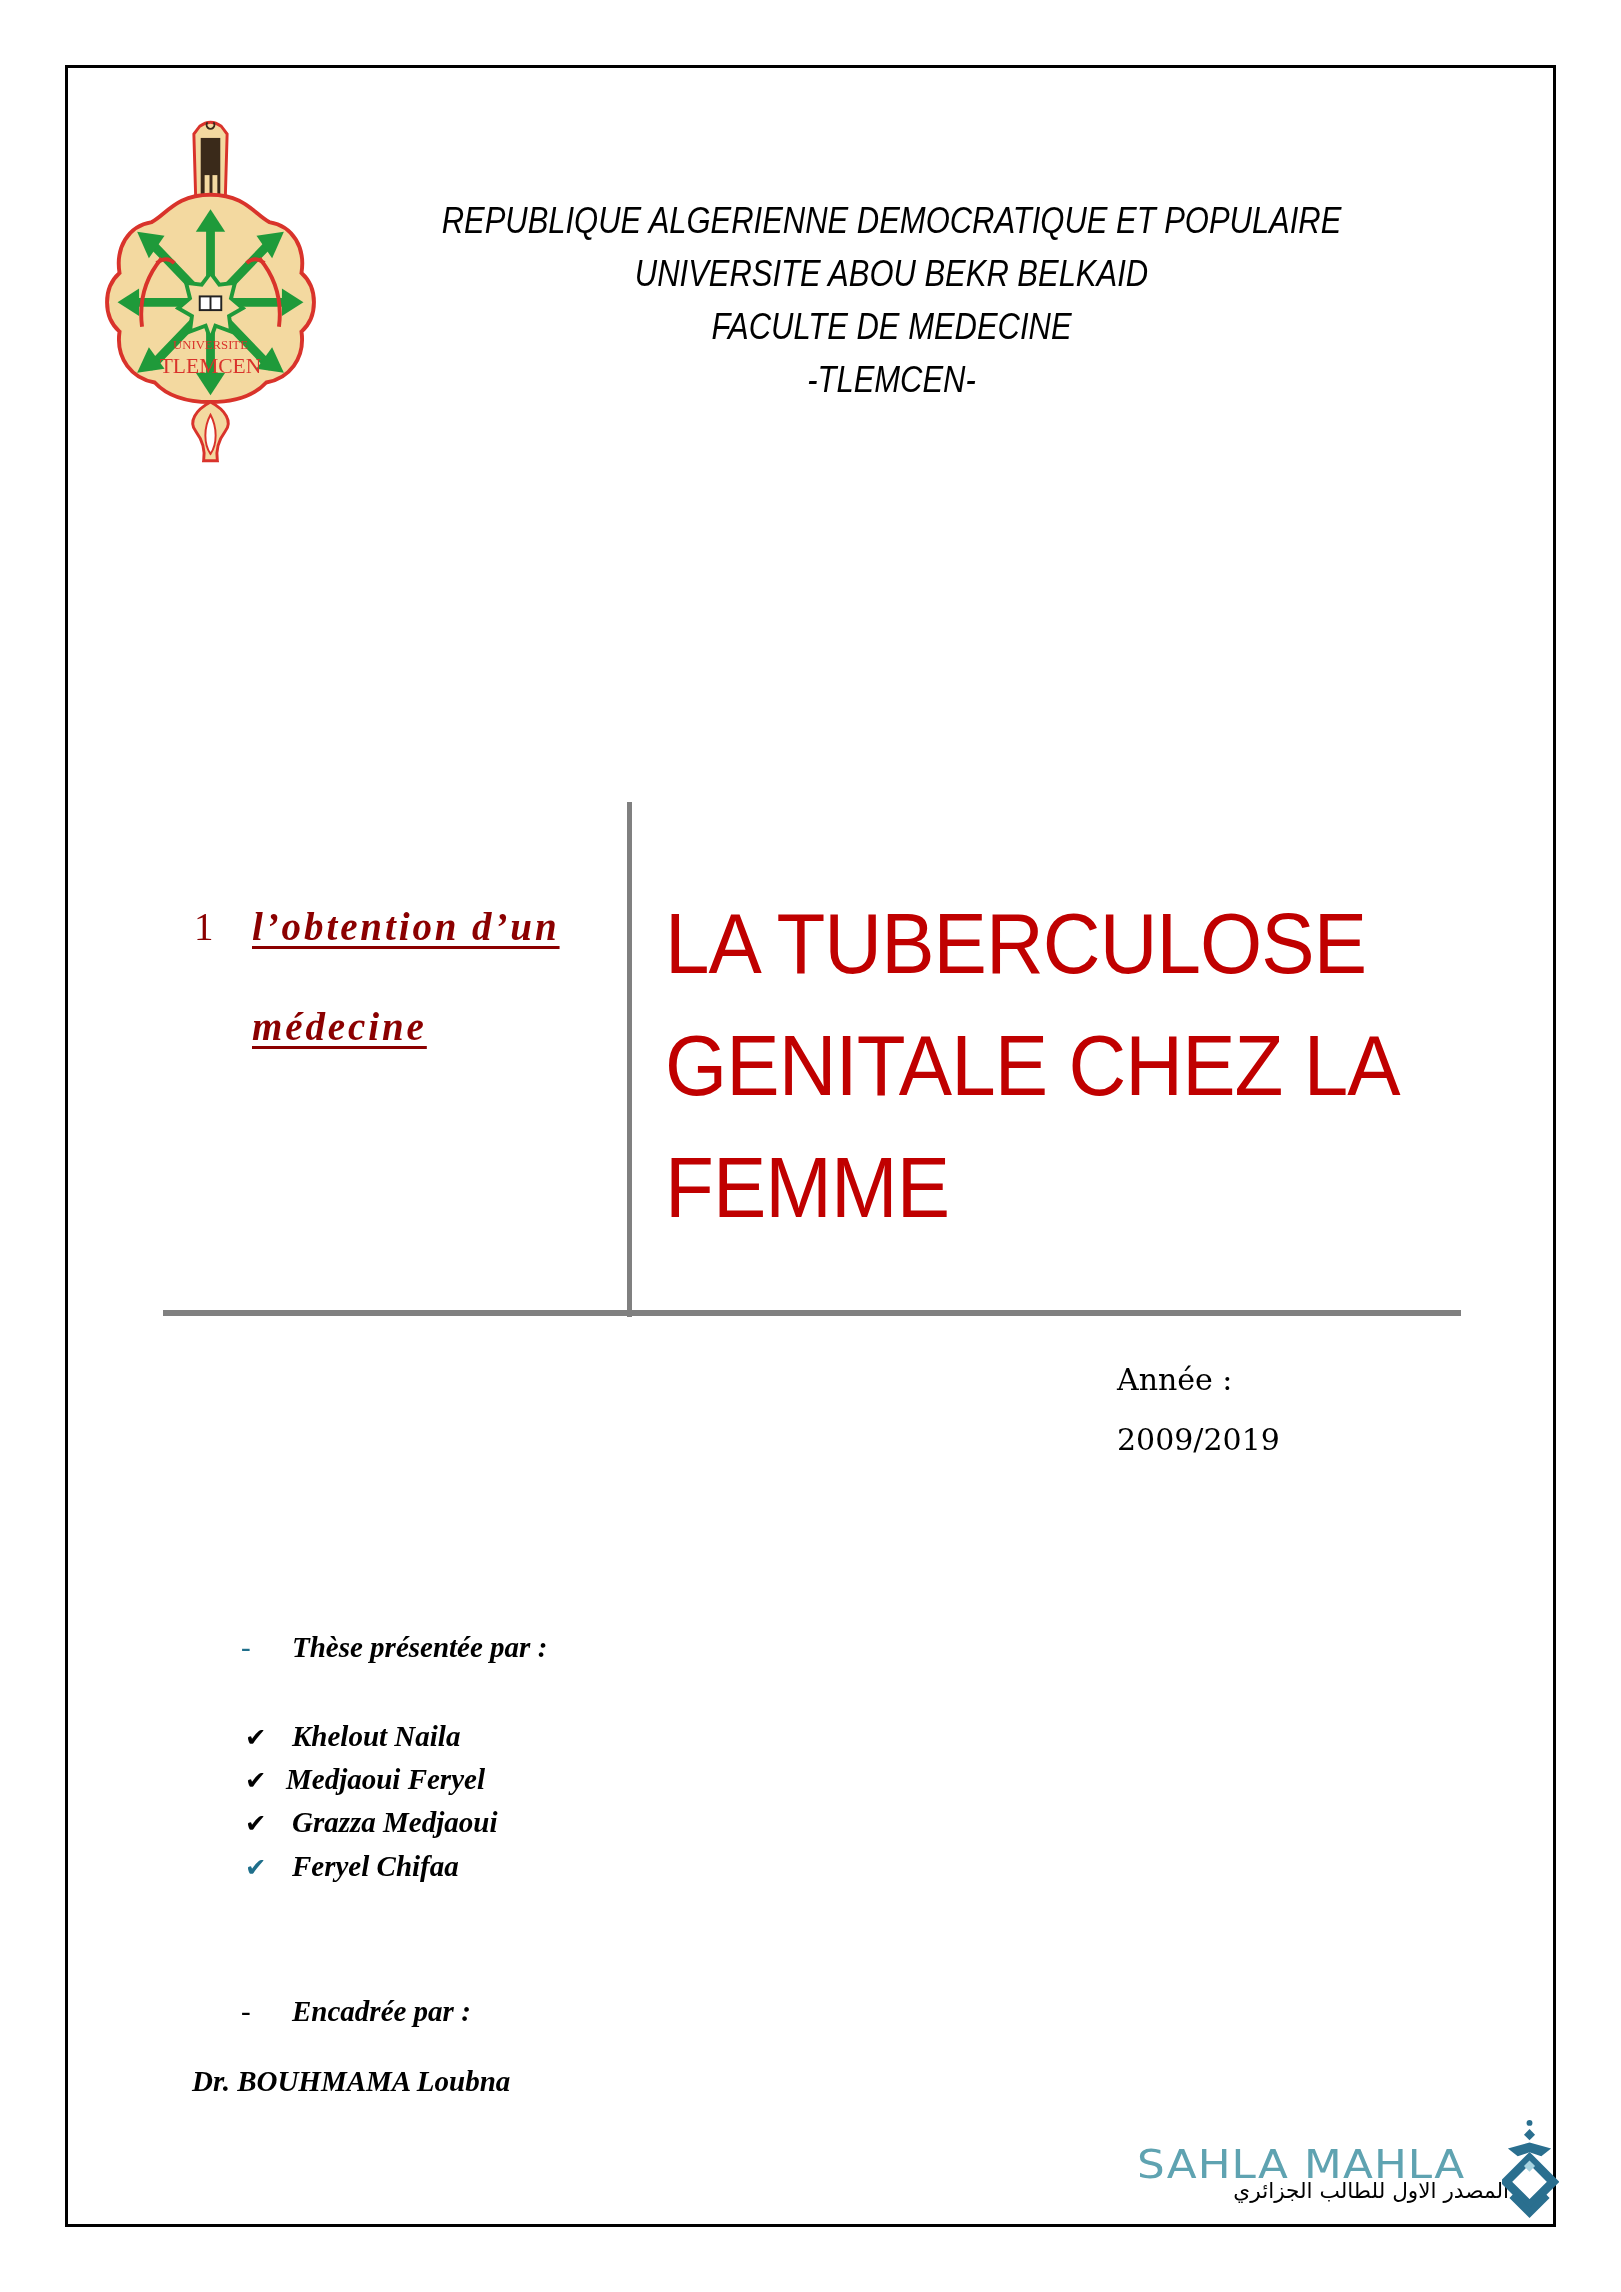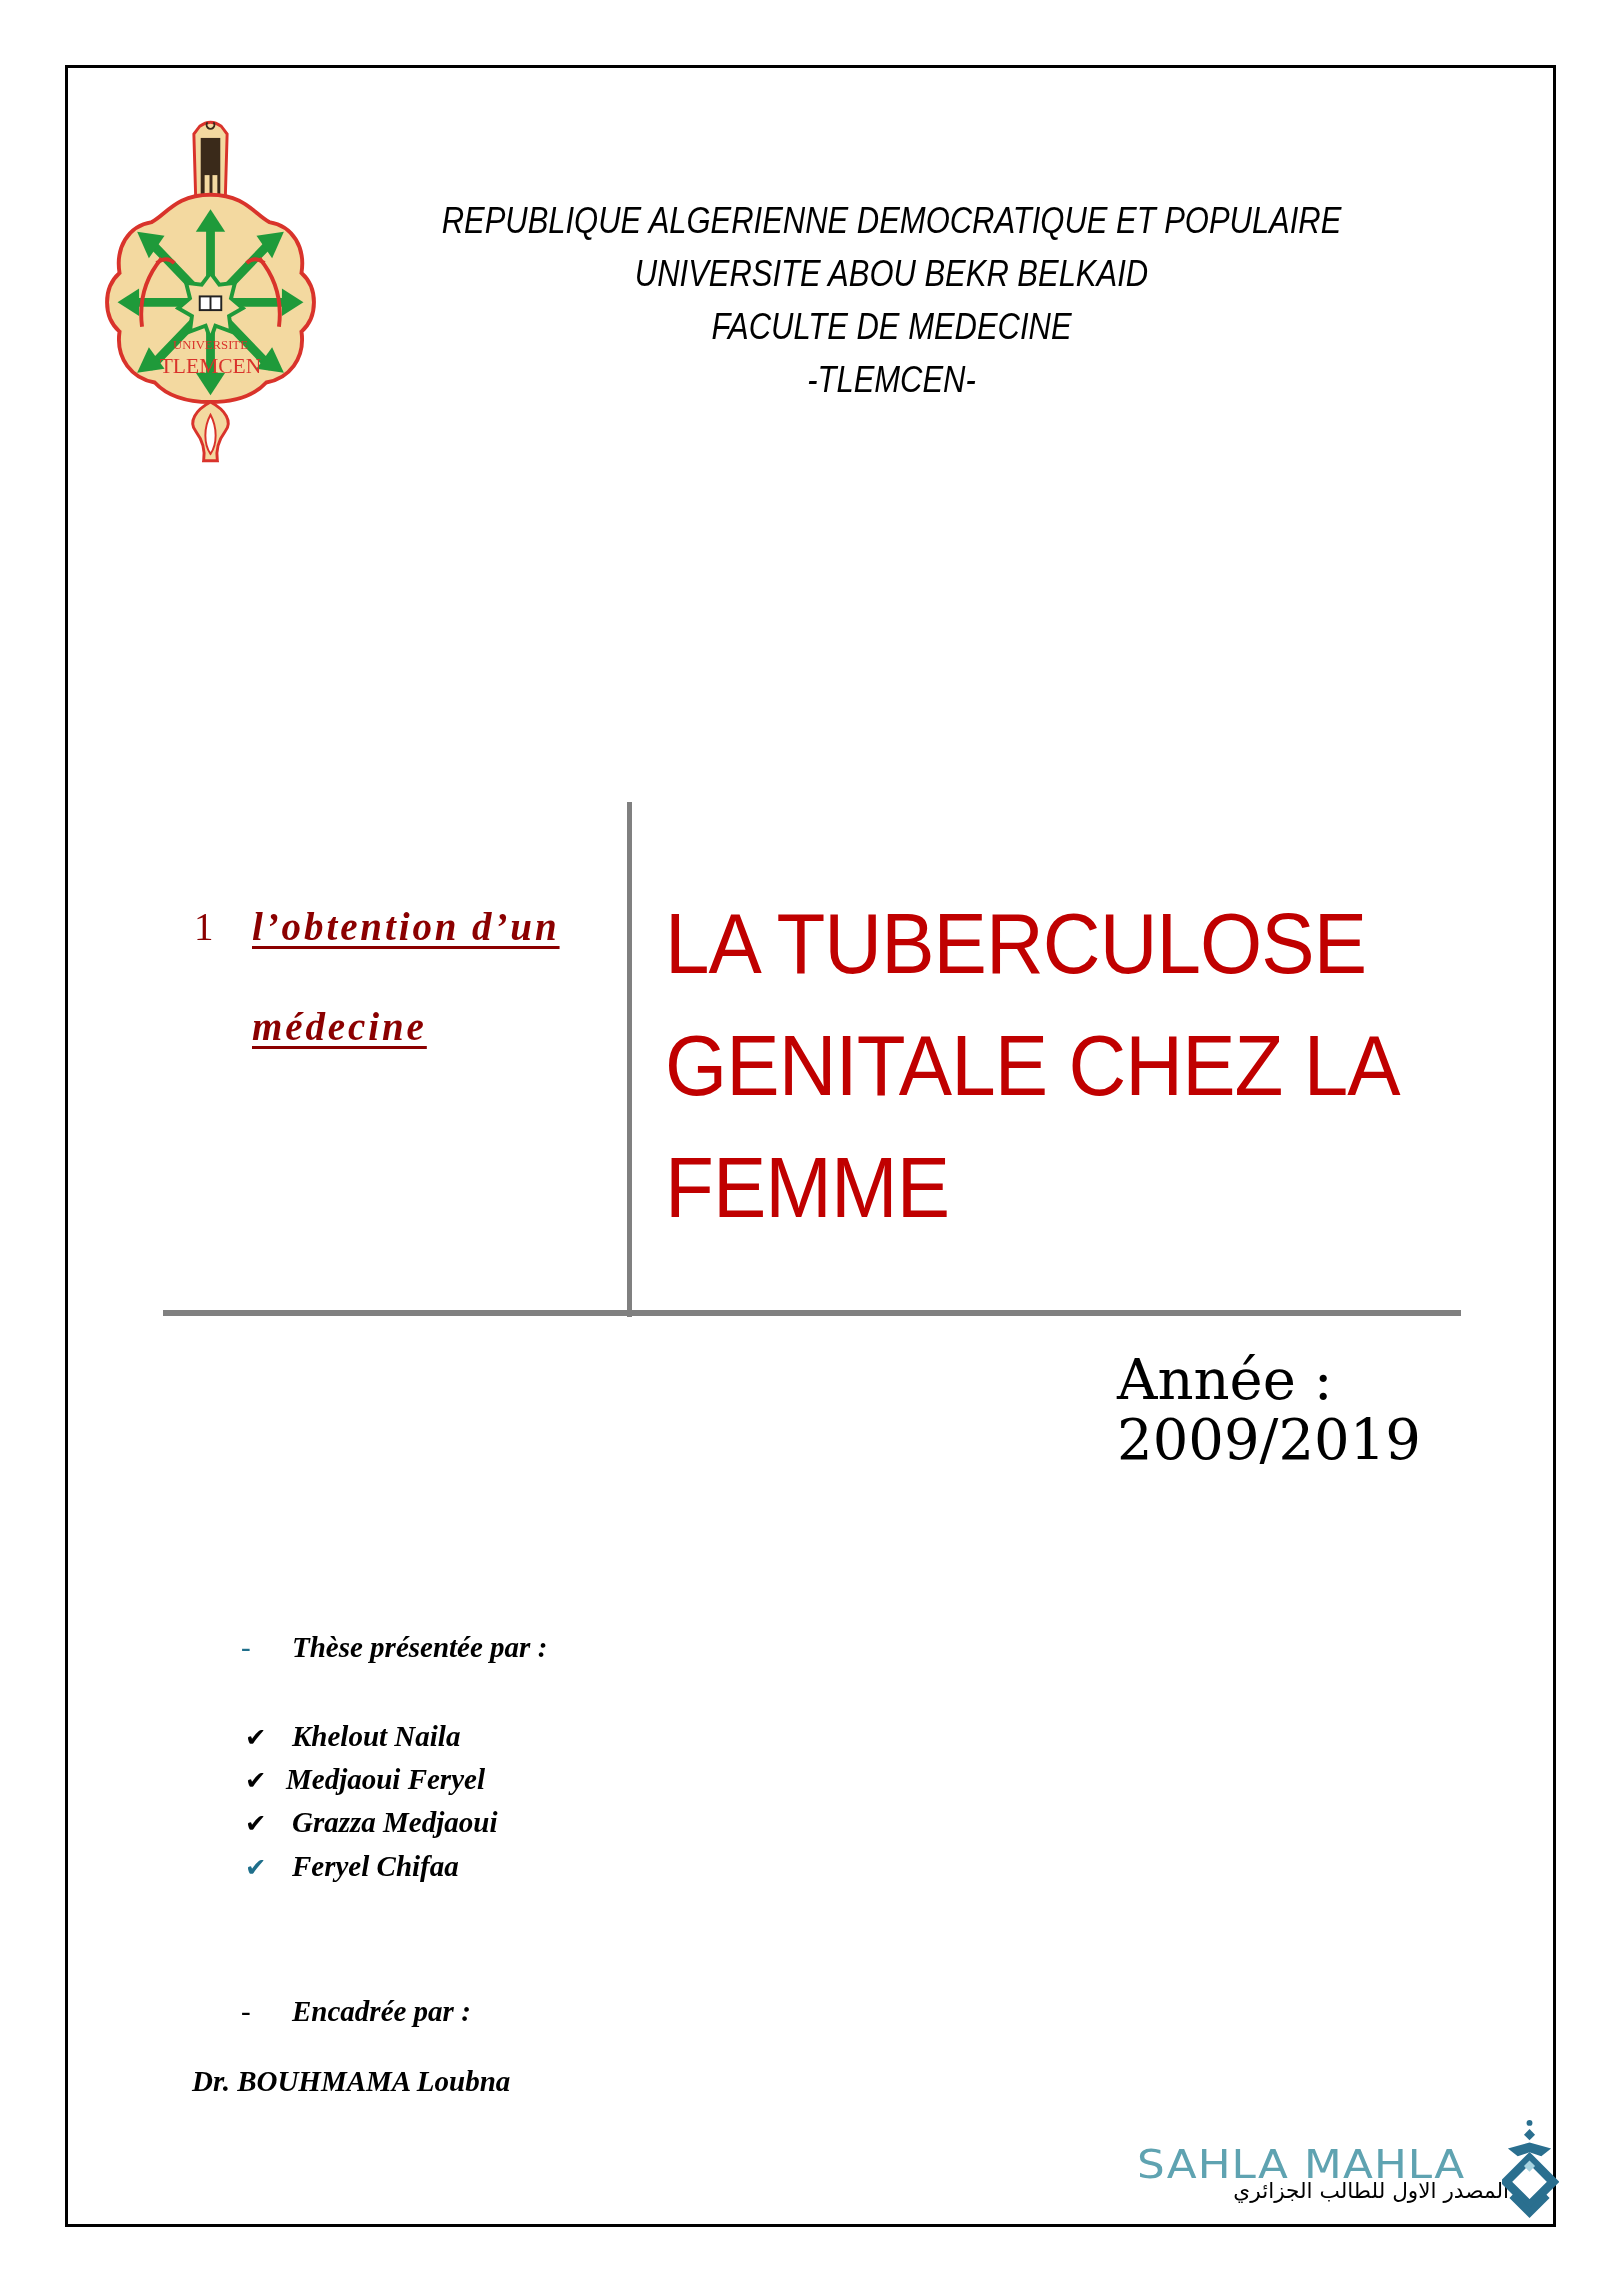--- a/index.html
+++ b/index.html
@@ -46,21 +46,21 @@
       left: 665px; top: 882px; width: 804px;
       font-family: "Liberation Sans", sans-serif; color: #c00000;
       font-size: 86px; line-height: 122px; letter-spacing: -1px;
       transform: scaleX(0.93); transform-origin: left top;
     }
     .title div { white-space: nowrap; }
 
     
     .annee {
       left: 1117px; top: 1350px;
-      font-family: "DejaVu Serif", serif; font-size: 56px; line-height: 60px; color: #000;
+      font-family: "DejaVu Serif", serif; font-size: 30px; line-height: 60px; color: #000;
     }
 
     
     .presented {
       font-family: "Liberation Serif", serif; font-style: italic; font-weight: bold;
       font-size: 29px; color: #000;
     }
     .dash { font-style: normal; font-weight: normal; }
     .dash.teal { color: #1f6f8b; }
     .check { font-style: normal; font-weight: bold; font-family: "DejaVu Sans", sans-serif; font-size: 25.5px; }

